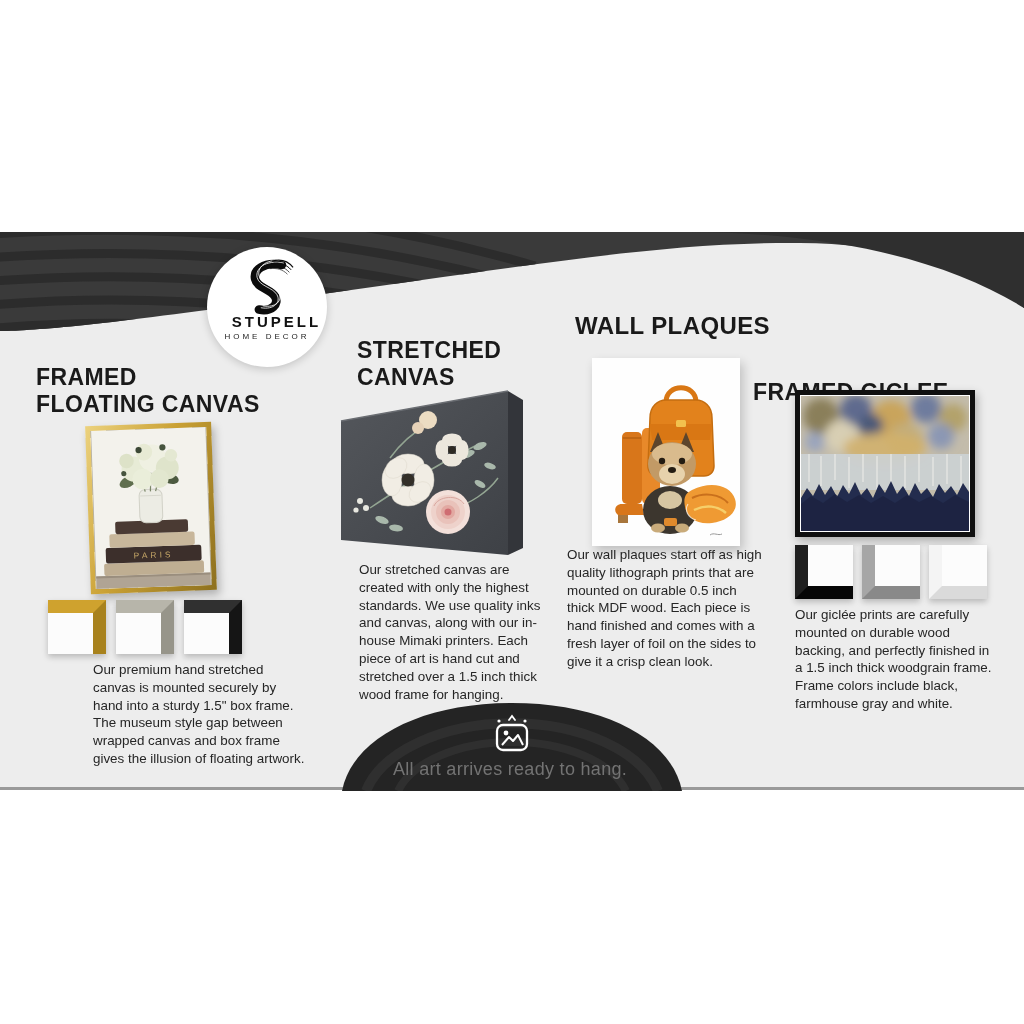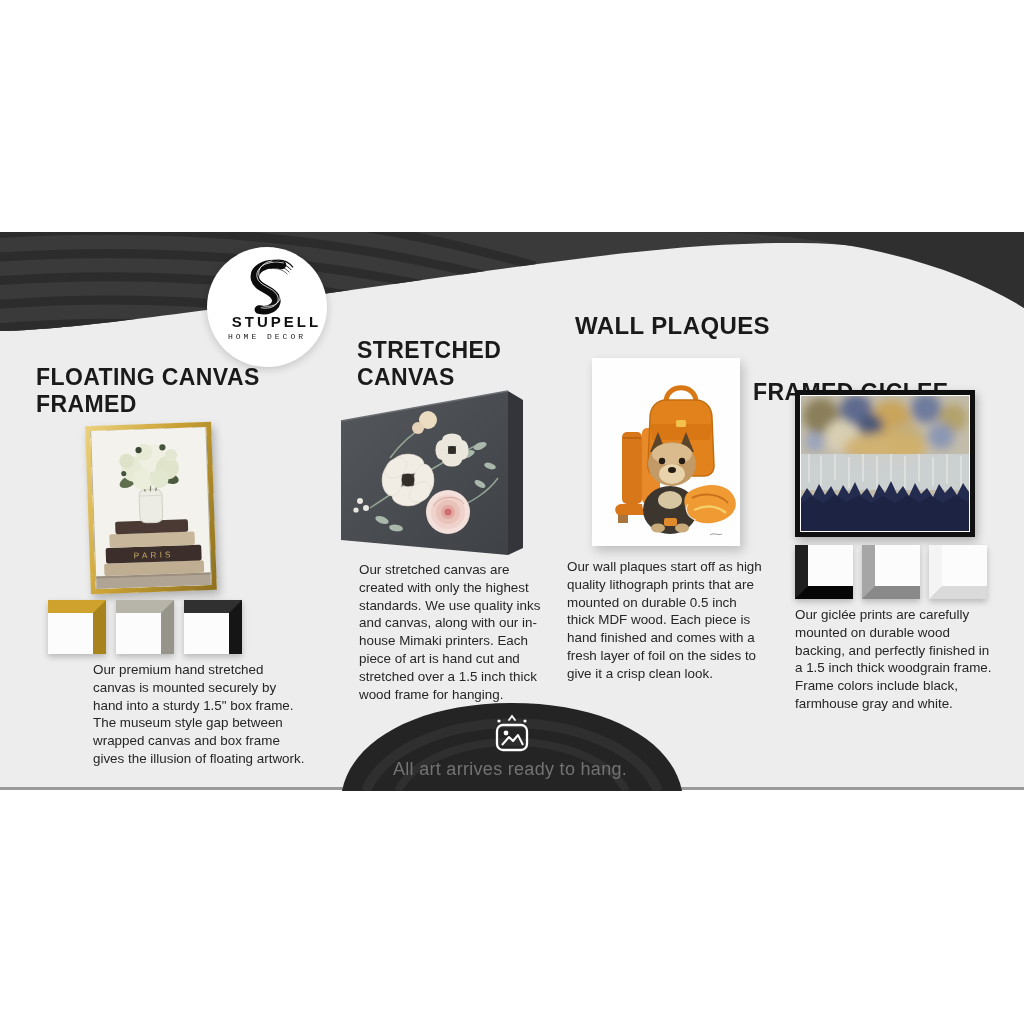--- a/index.html
+++ b/index.html
@@ -10,35 +10,35 @@
            background:#ededed; border-bottom:3px solid #9a9a9a; }
 
   #deco { position:absolute; left:0; top:0; pointer-events:none; }
 
   
   .logo-circle { position:absolute; left:207px; top:247px; width:120px; height:120px;
                  background:#ffffff; border-radius:50%; display:flex; flex-direction:column;
                  align-items:center; box-shadow:0 2px 8px rgba(0,0,0,.18); z-index:5; }
   .logo-s { margin-top:8px; }
   .brand   { font-size:15px; font-weight:700; letter-spacing:3px; color:#111; margin-top:-4px;margin-left:19px; }
-  .tagline { font-size:8px; font-weight:400; letter-spacing:3px; color:#222; margin-top:2px;font-family:Liberation Mono, monospace; }
+  .tagline { font-size:8px; font-weight:400; letter-spacing:3px; color:#222; margin-top:2px; }
 
   
   .title { position:absolute; color:#1a1a1a; font-weight:700; font-size:23px;
            line-height:27px; letter-spacing:.4px; }
   .tline { display:block; }
   .t1 { left:36px;  top:364px; }
   .t2 { left:357px; top:337px; }
   .t3 { left:575px; top:312px; font-size:24px; }
   .t4 { left:753px; top:351px;margin-top:28px; }
 
   .desc { position:absolute; color:#262626; font-size:13.4px; line-height:1.33; }
   .d1 { left:50px;  top:661px; width:214px;margin-left:43px; }
   .d2 { left:330px; top:561px; width:198px;margin-left:29px; }
-  .d3 { left:567px; top:558px; width:196px; }
+  .d3 { left:567px; top:546px; width:196px; }
   .d4 { left:795px; top:606px; width:198px; }
 
   
   .float-frame { position:absolute; left:88px; top:424px; width:126px; height:168px;
                  padding:5px; transform:rotate(-2deg);
                  background:linear-gradient(115deg,#ecd27e 0%,#caa134 45%,#8d701f 100%);
                  box-shadow:3px 5px 9px rgba(0,0,0,.25); }
   .float-inner { width:100%; height:100%; background:#f3f2ec;
                  box-shadow:inset 0 0 0 2px rgba(60,50,20,.35); }
   .float-inner svg { display:block; width:100%; height:100%; }
@@ -116,22 +116,22 @@
         <path d="M57,14 C70,11 81,15 89,24" stroke-width="1.6"></path>
         <path d="M56,18 C68,16 78,19 86,28" stroke-width="1.2"></path>
         <path d="M55,22 C66,21 75,23 83,31" stroke-width="1"></path>
       </g>
     </svg>
     <div class="brand">STUPELL</div>
     <div class="tagline">HOME DECOR</div>
   </div>
 
   <h2 class="title t1">
+    <span class="tline">FRAMED</span>
     <span class="tline">FLOATING CANVAS</span>
-    <span class="tline">FRAMED</span>
   </h2>
 
   <div class="float-frame">
     <div class="float-inner">
       <svg viewBox="0 0 110 152">
         <rect x="0" y="0" width="110" height="152" fill="#f3f2ec"></rect>
         <rect x="0" y="140" width="110" height="12" fill="#b0a494"></rect>
         <rect x="0" y="140" width="110" height="2" fill="#9a8e7e"></rect>
         <rect x="8" y="128" width="96" height="12" rx="2" fill="#bfae92"></rect>
         <rect x="10" y="113" width="92" height="15" rx="2" fill="#3c2f2b"></rect>

